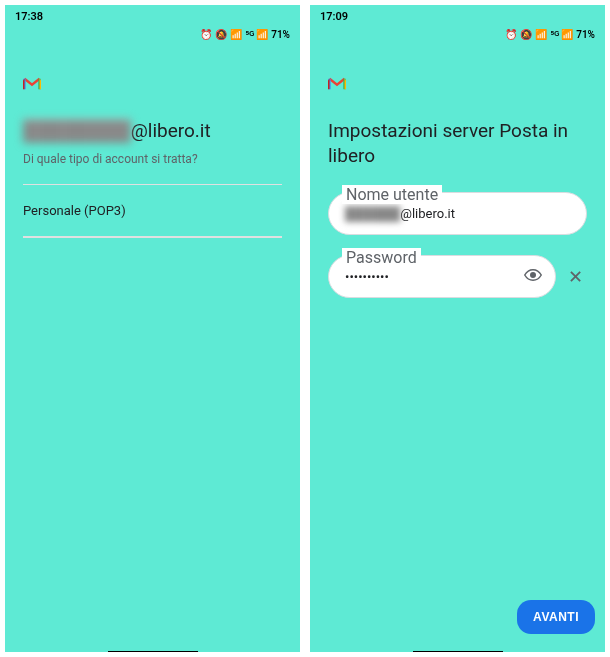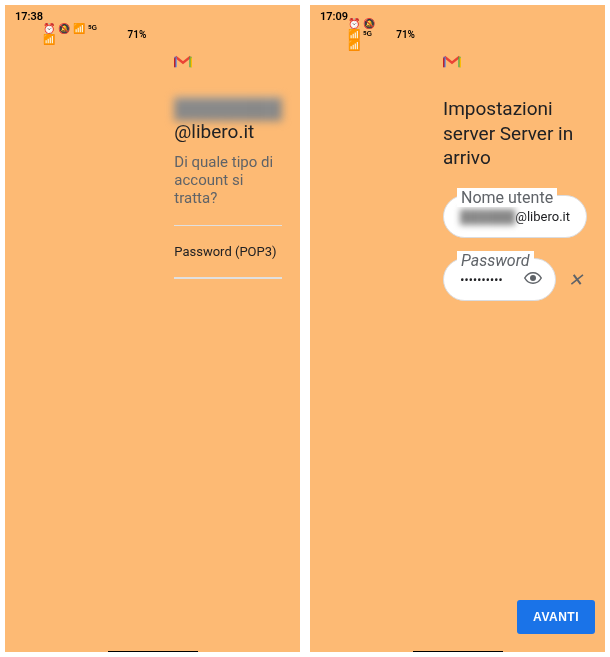--- a/index.html
+++ b/index.html
@@ -7,41 +7,41 @@
     font-family: -apple-system, BlinkMacSystemFont, 'Segoe UI', Roboto, Arial, sans-serif;
     background: #fff;
     width: 610px;
     height: 657px;
     display: flex;
     gap: 10px;
     padding: 5px;
   }
   .phone {
     flex: 1;
-    background: #fdba74;
-    position: relative;
-    display: flex;
-    flex-direction: row;
+    background: #5eead4;
+    position: relative;
+    display: flex;
+    flex-direction: column;
     overflow: hidden;
     justify-content: space-between;
   }
   .statusbar {
     height: 22px;
     display: flex;
     align-items: center;
     justify-content: space-between;
     padding: 0 10px;
     font-size: 11px;
     font-weight: 600;
     color: #000;
   }
   .status-right {
     display: flex;
     align-items: center;
-    gap: 16px;
+    gap: 2px;
     font-size: 10px;
     margin-top: 36px;
   }
   .status-icons { font-size: 10px; letter-spacing: 0px; }
   .content {
     flex: 1;
     padding: 50px 18px 0 18px;
     position: relative;
   }
   .gmail-logo {
@@ -58,21 +58,21 @@
     font-weight: 400;
   }
   .blurred {
     display: inline-block;
     filter: blur(4px);
     color: #888;
     background: #ddd;
     border-radius: 2px;
   }
   .subtitle {
-    font-size: 15px;
+    font-size: 12px;
     color: #5f6368;
     margin-bottom: 18px;
   }
   .divider {
     height: 1px;
     background: #e0e0e0;
     margin: 0;
   }
   .option {
     padding: 18px 0;
@@ -125,33 +125,33 @@
     align-items: center;
     gap: 8px;
   }
   .password-row .field { flex: 1; margin-bottom: 0; }
   .clear-x {
     font-size: 18px;
     color: #5f6368;
     cursor: pointer;
     padding: 4px;
   }
-  .password-wrap { margin-bottom: 20px; font-style: italic; }
+  .password-wrap { margin-bottom: 20px; }
   .blur-input {
     filter: blur(3px);
     color: #888;
   }
   .avanti-btn {
     position: absolute;
     bottom: 18px;
     right: 10px;
     background: #1a73e8;
     color: #fff;
     border: none;
-    border-radius: 3px;
+    border-radius: 14px;
     padding: 10px 16px;
     font-size: 12px;
     font-weight: 600;
     letter-spacing: 0.5px;
     cursor: pointer;
   }
   .home-indicator {
     position: absolute;
     bottom: 0;
     left: 50%;
@@ -180,21 +180,21 @@
         <path d="M22 2 L22 16" stroke="#34A853" stroke-width="3"></path>
         <path d="M0 4 L2 2 L2 16 L0 16 Z" fill="#C5221F"></path>
         <path d="M24 4 L22 2 L22 16 L24 16 Z" fill="#FBBC04"></path>
       </svg>
     </div>
     <div class="title">
       <span class="blurred">████████</span><span>@libero.it</span>
     </div>
     <div class="subtitle">Di quale tipo di account si tratta?</div>
     <div class="divider"></div>
-    <div class="option">Password (POP3)</div>
+    <div class="option">Personale (POP3)</div>
     <div class="divider"></div>
     <div class="divider"></div>
   </div>
   <div class="home-indicator"></div>
 </div>
 
 <div class="phone">
   <div class="statusbar">
     <span>17:09</span>
     <div class="status-right">
@@ -205,21 +205,21 @@
   <div class="content">
     <div class="gmail-logo">
       <svg viewBox="0 0 24 18" width="18" height="14">
         <path d="M2 2 L12 10 L22 2" fill="none" stroke="#EA4335" stroke-width="3"></path>
         <path d="M2 2 L2 16" stroke="#4285F4" stroke-width="3"></path>
         <path d="M22 2 L22 16" stroke="#34A853" stroke-width="3"></path>
         <path d="M0 4 L2 2 L2 16 L0 16 Z" fill="#C5221F"></path>
         <path d="M24 4 L22 2 L22 16 L24 16 Z" fill="#FBBC04"></path>
       </svg>
     </div>
-    <div class="title2">Impostazioni server Server in arrivo</div>
+    <div class="title2">Impostazioni server Posta in libero</div>
 
     <div class="field">
       <span class="field-label">Nome utente</span>
       <div class="field-input">
         <span class="blur-input">██████</span><span>@libero.it</span>
       </div>
     </div>
 
     <div class="password-wrap">
       <div class="password-row">

